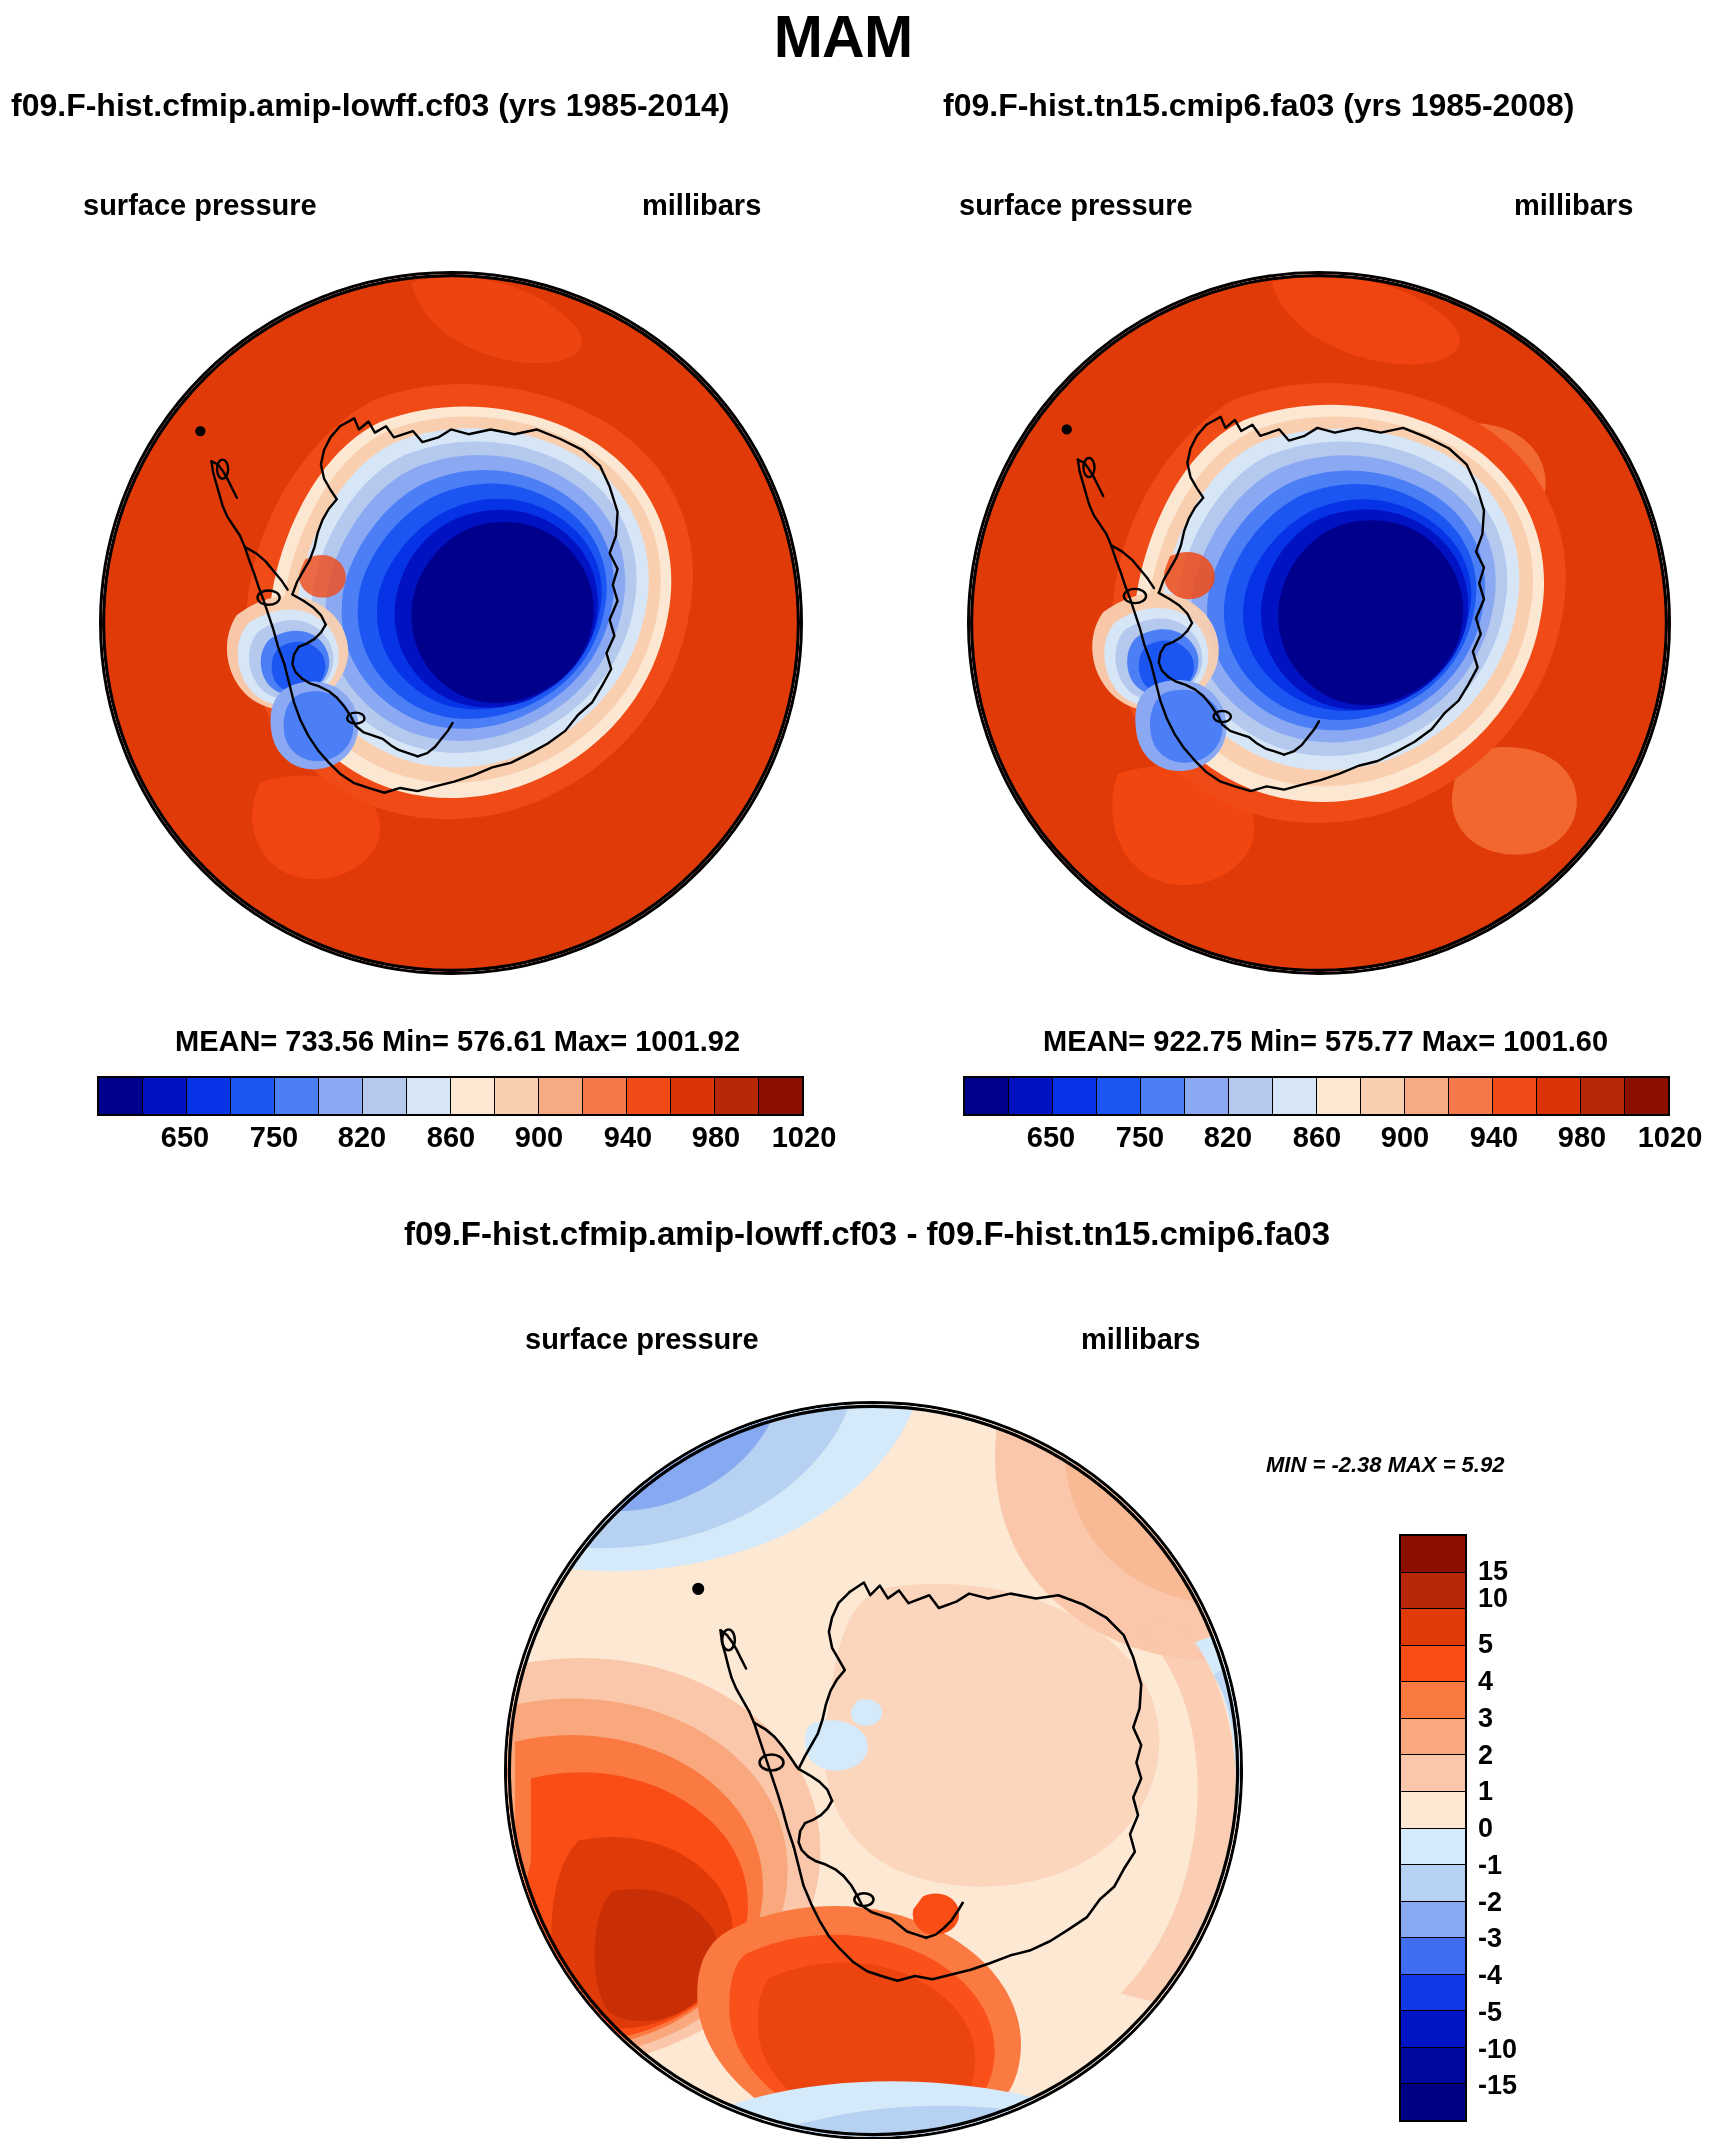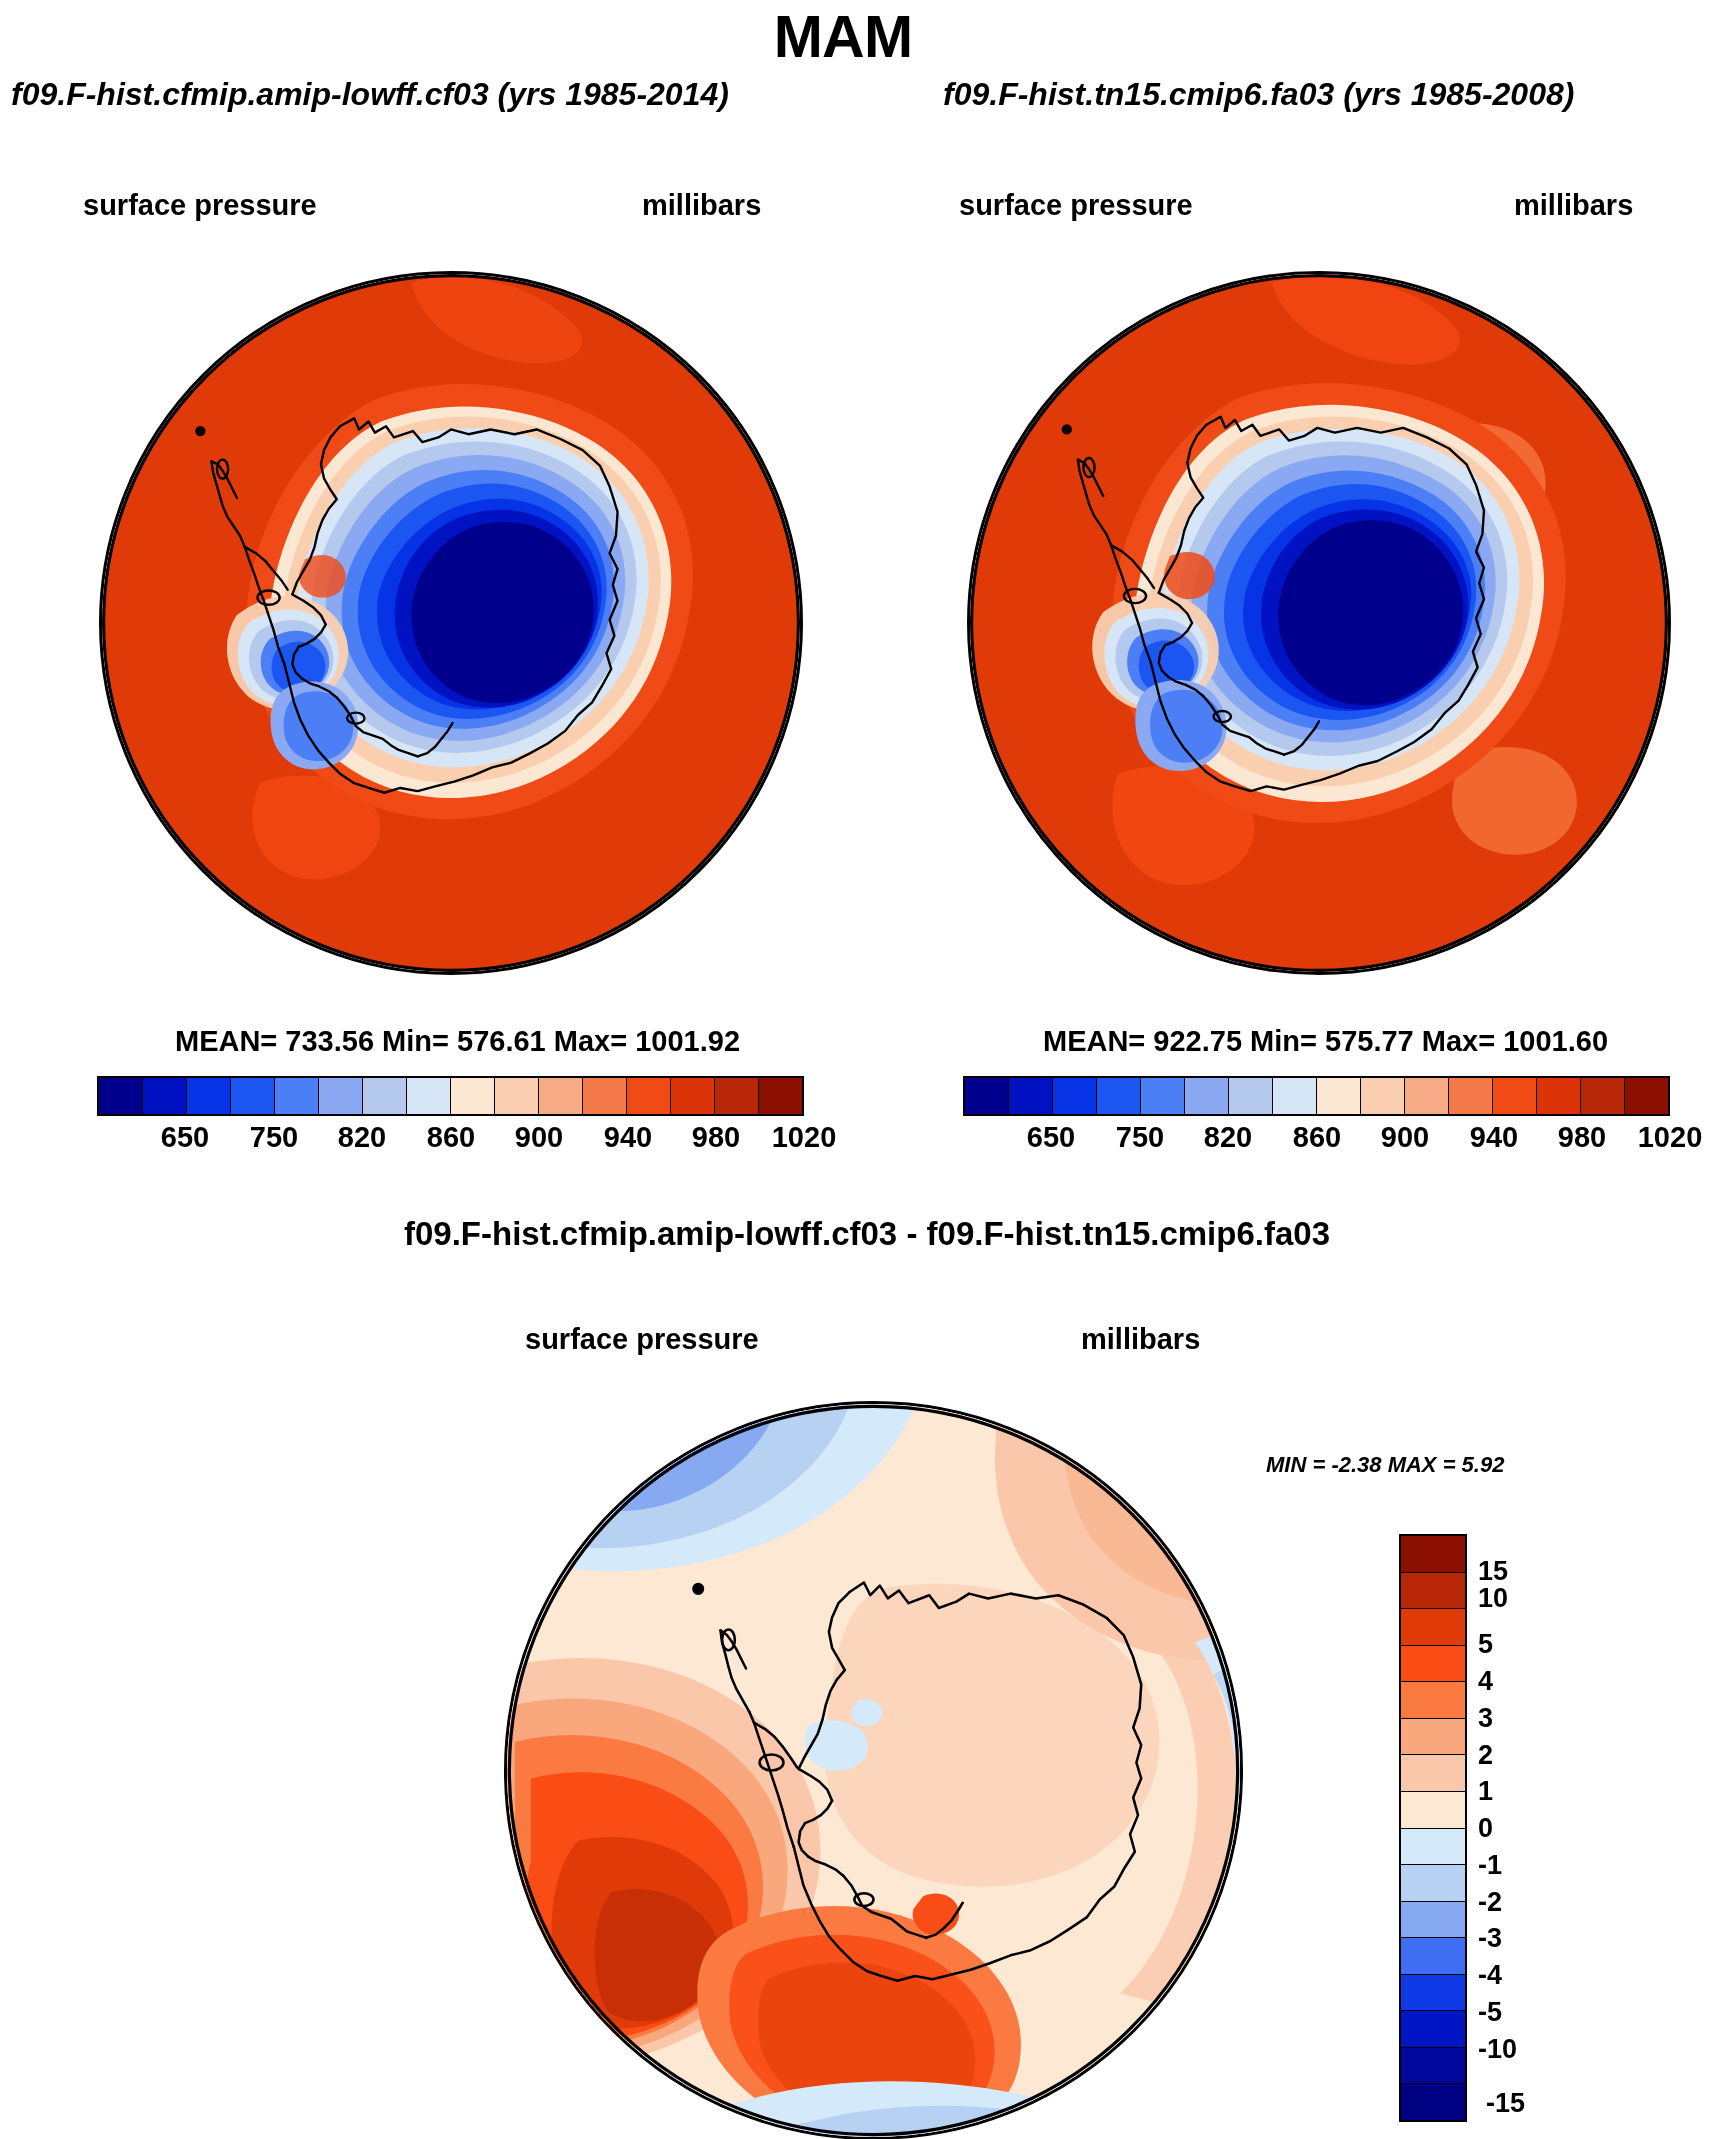--- a/index.html
+++ b/index.html
@@ -22,25 +22,24 @@
   #main-title {
     top: 3.2px;
     left: 0;
     width: 1686px;
     text-align: center;
     font-size: 59px;
     font-weight: bold;
     letter-spacing: -0.8px;
   }
   .case-title {
-    top: 76px;
+    top: 87px;
     font-size: 32px;
     font-weight: bold;
     white-space: nowrap;
-    font-style: italic;
   }
   #case-title-left  { left: 11px; }
   #case-title-right { left: 943px; }
 
   .sub-var, .sub-units {
     font-size: 29px;
     font-weight: bold;
     white-space: nowrap;
   }
   #var-left    { top: 189px; left: 83px; }
@@ -470,16 +469,16 @@
       <span style="top: 184px;">3</span>
       <span style="top: 221px;">2</span>
       <span style="top: 257px;">1</span>
       <span style="top: 294px;">0</span>
       <span style="top: 331px;">-1</span>
       <span style="top: 368px;">-2</span>
       <span style="top: 404px;">-3</span>
       <span style="top: 441px;">-4</span>
       <span style="top: 478px;">-5</span>
       <span style="top: 515px;">-10</span>
-      <span style="top: 569px; margin-left: 8px;">-15</span>
+      <span style="top: 551px;">-15</span>
     </div>
 </div>
 
 
 </body></html>

